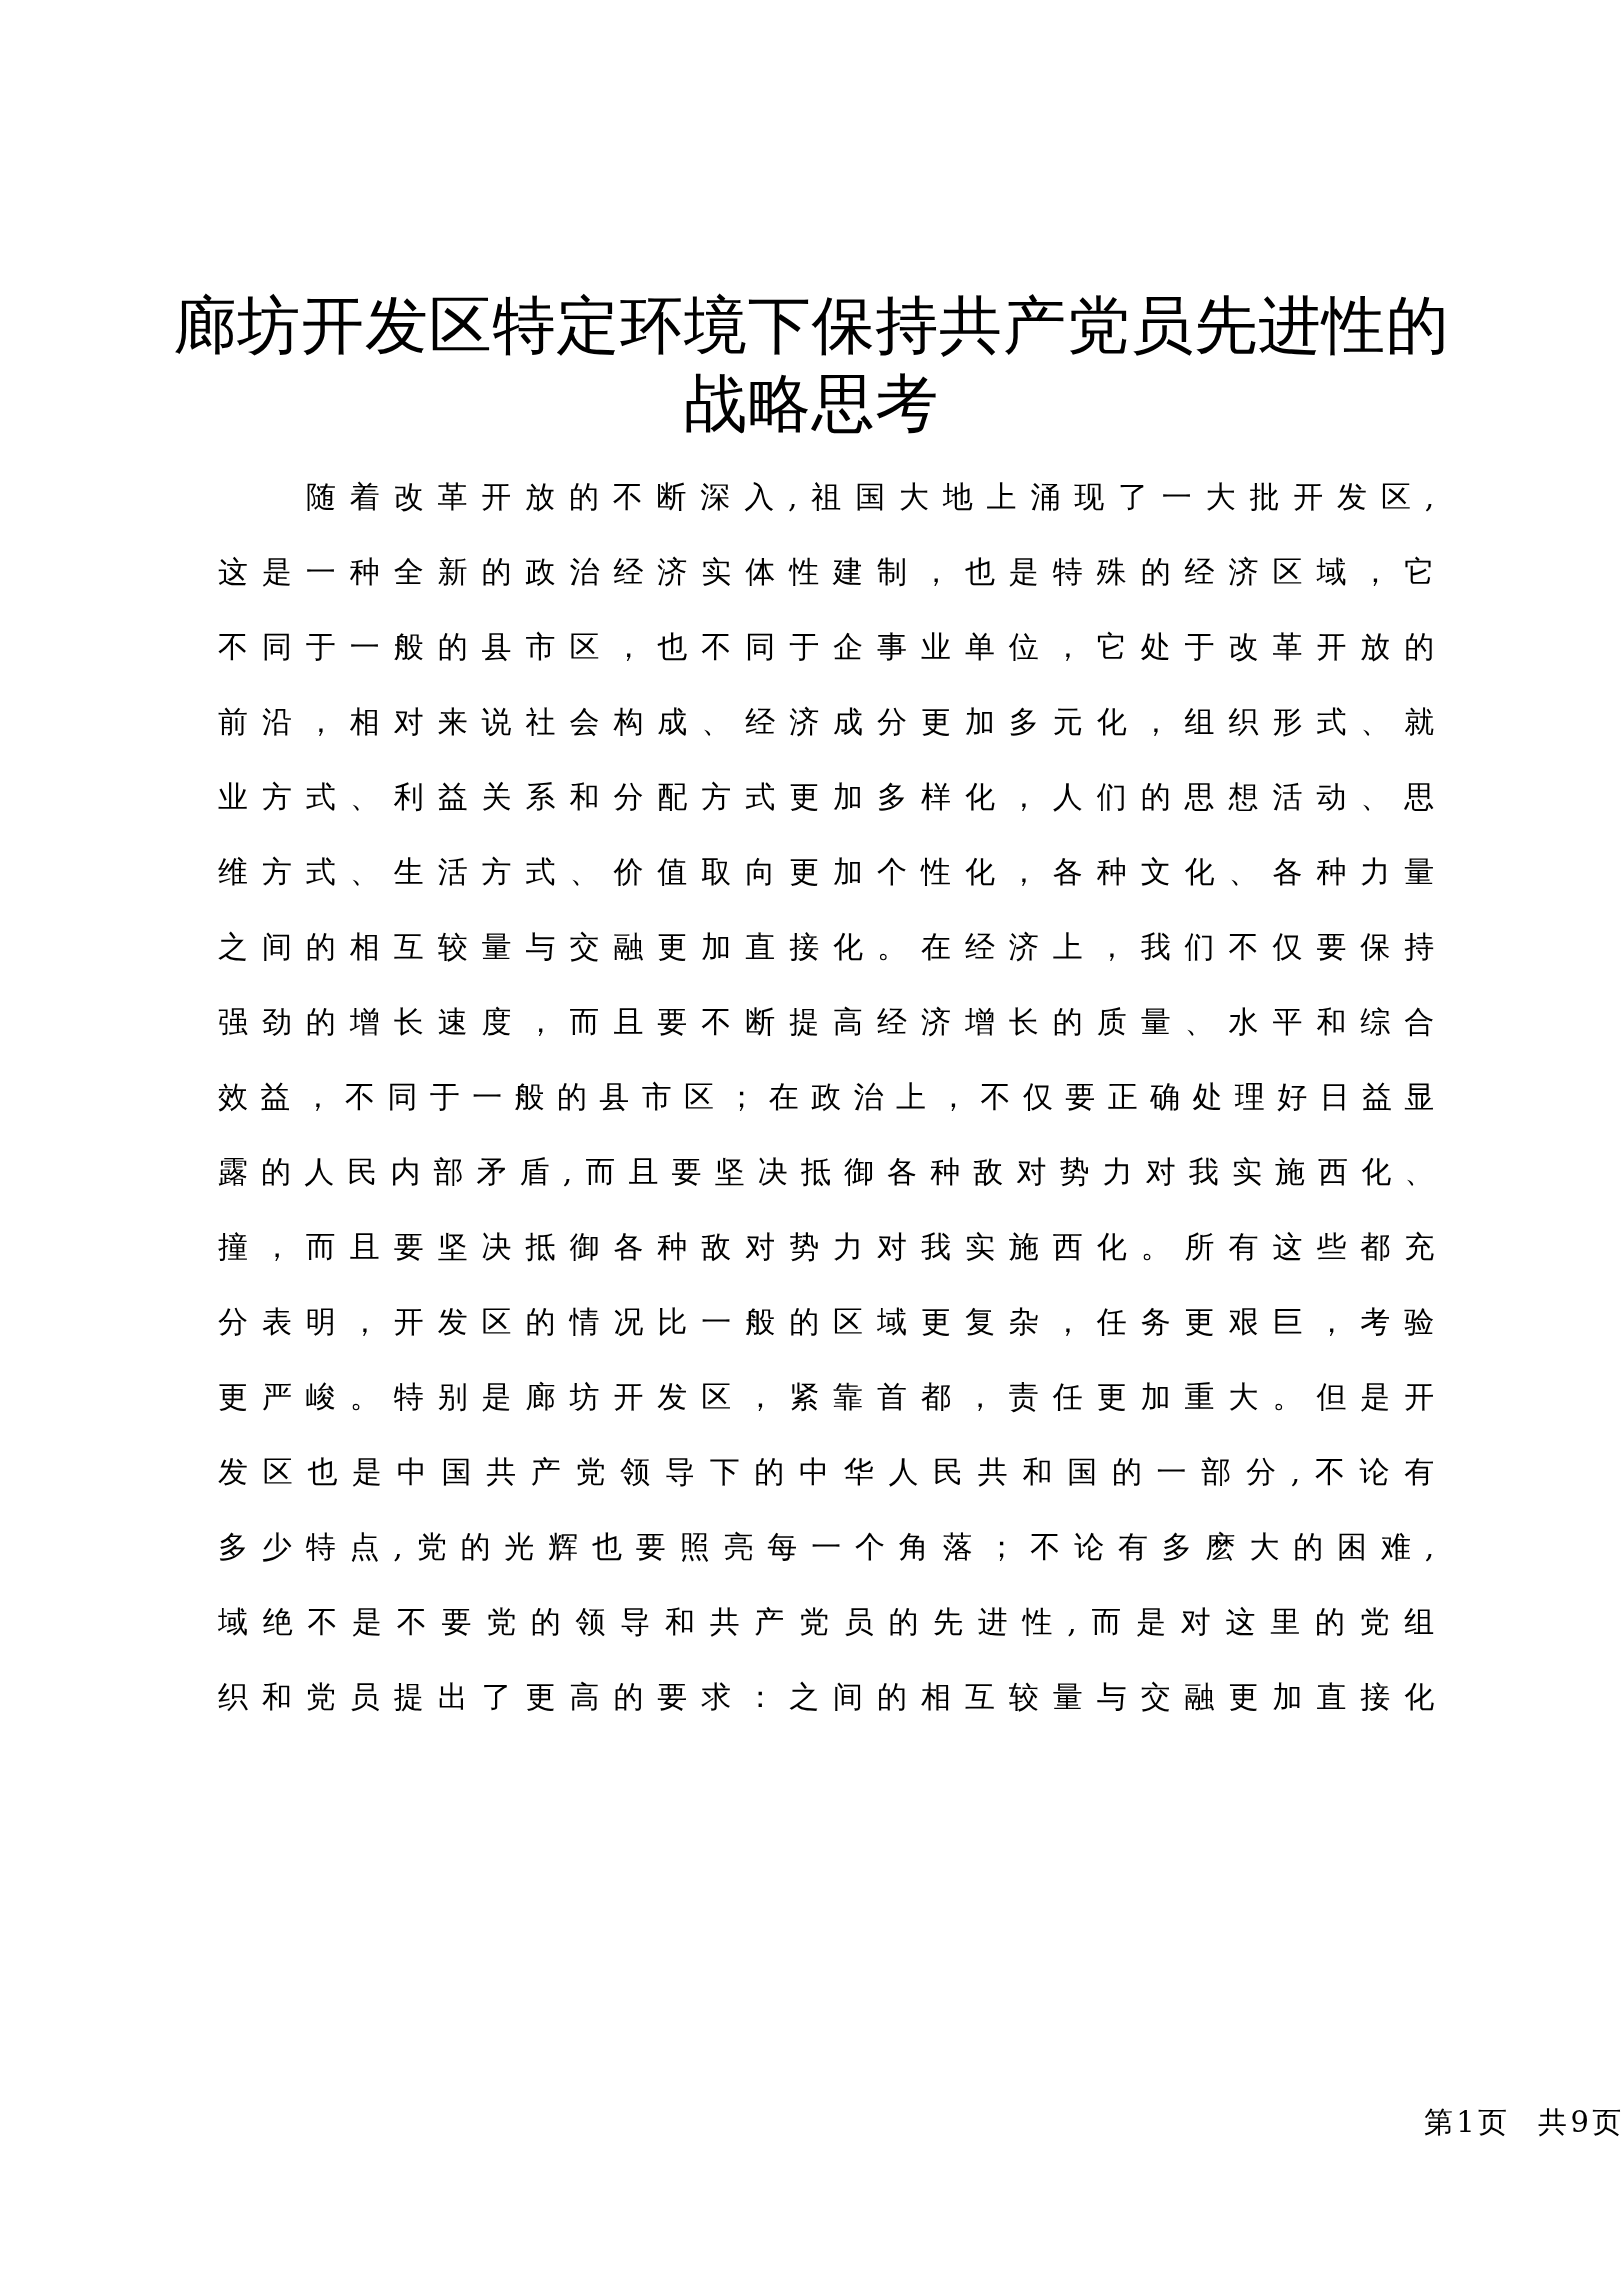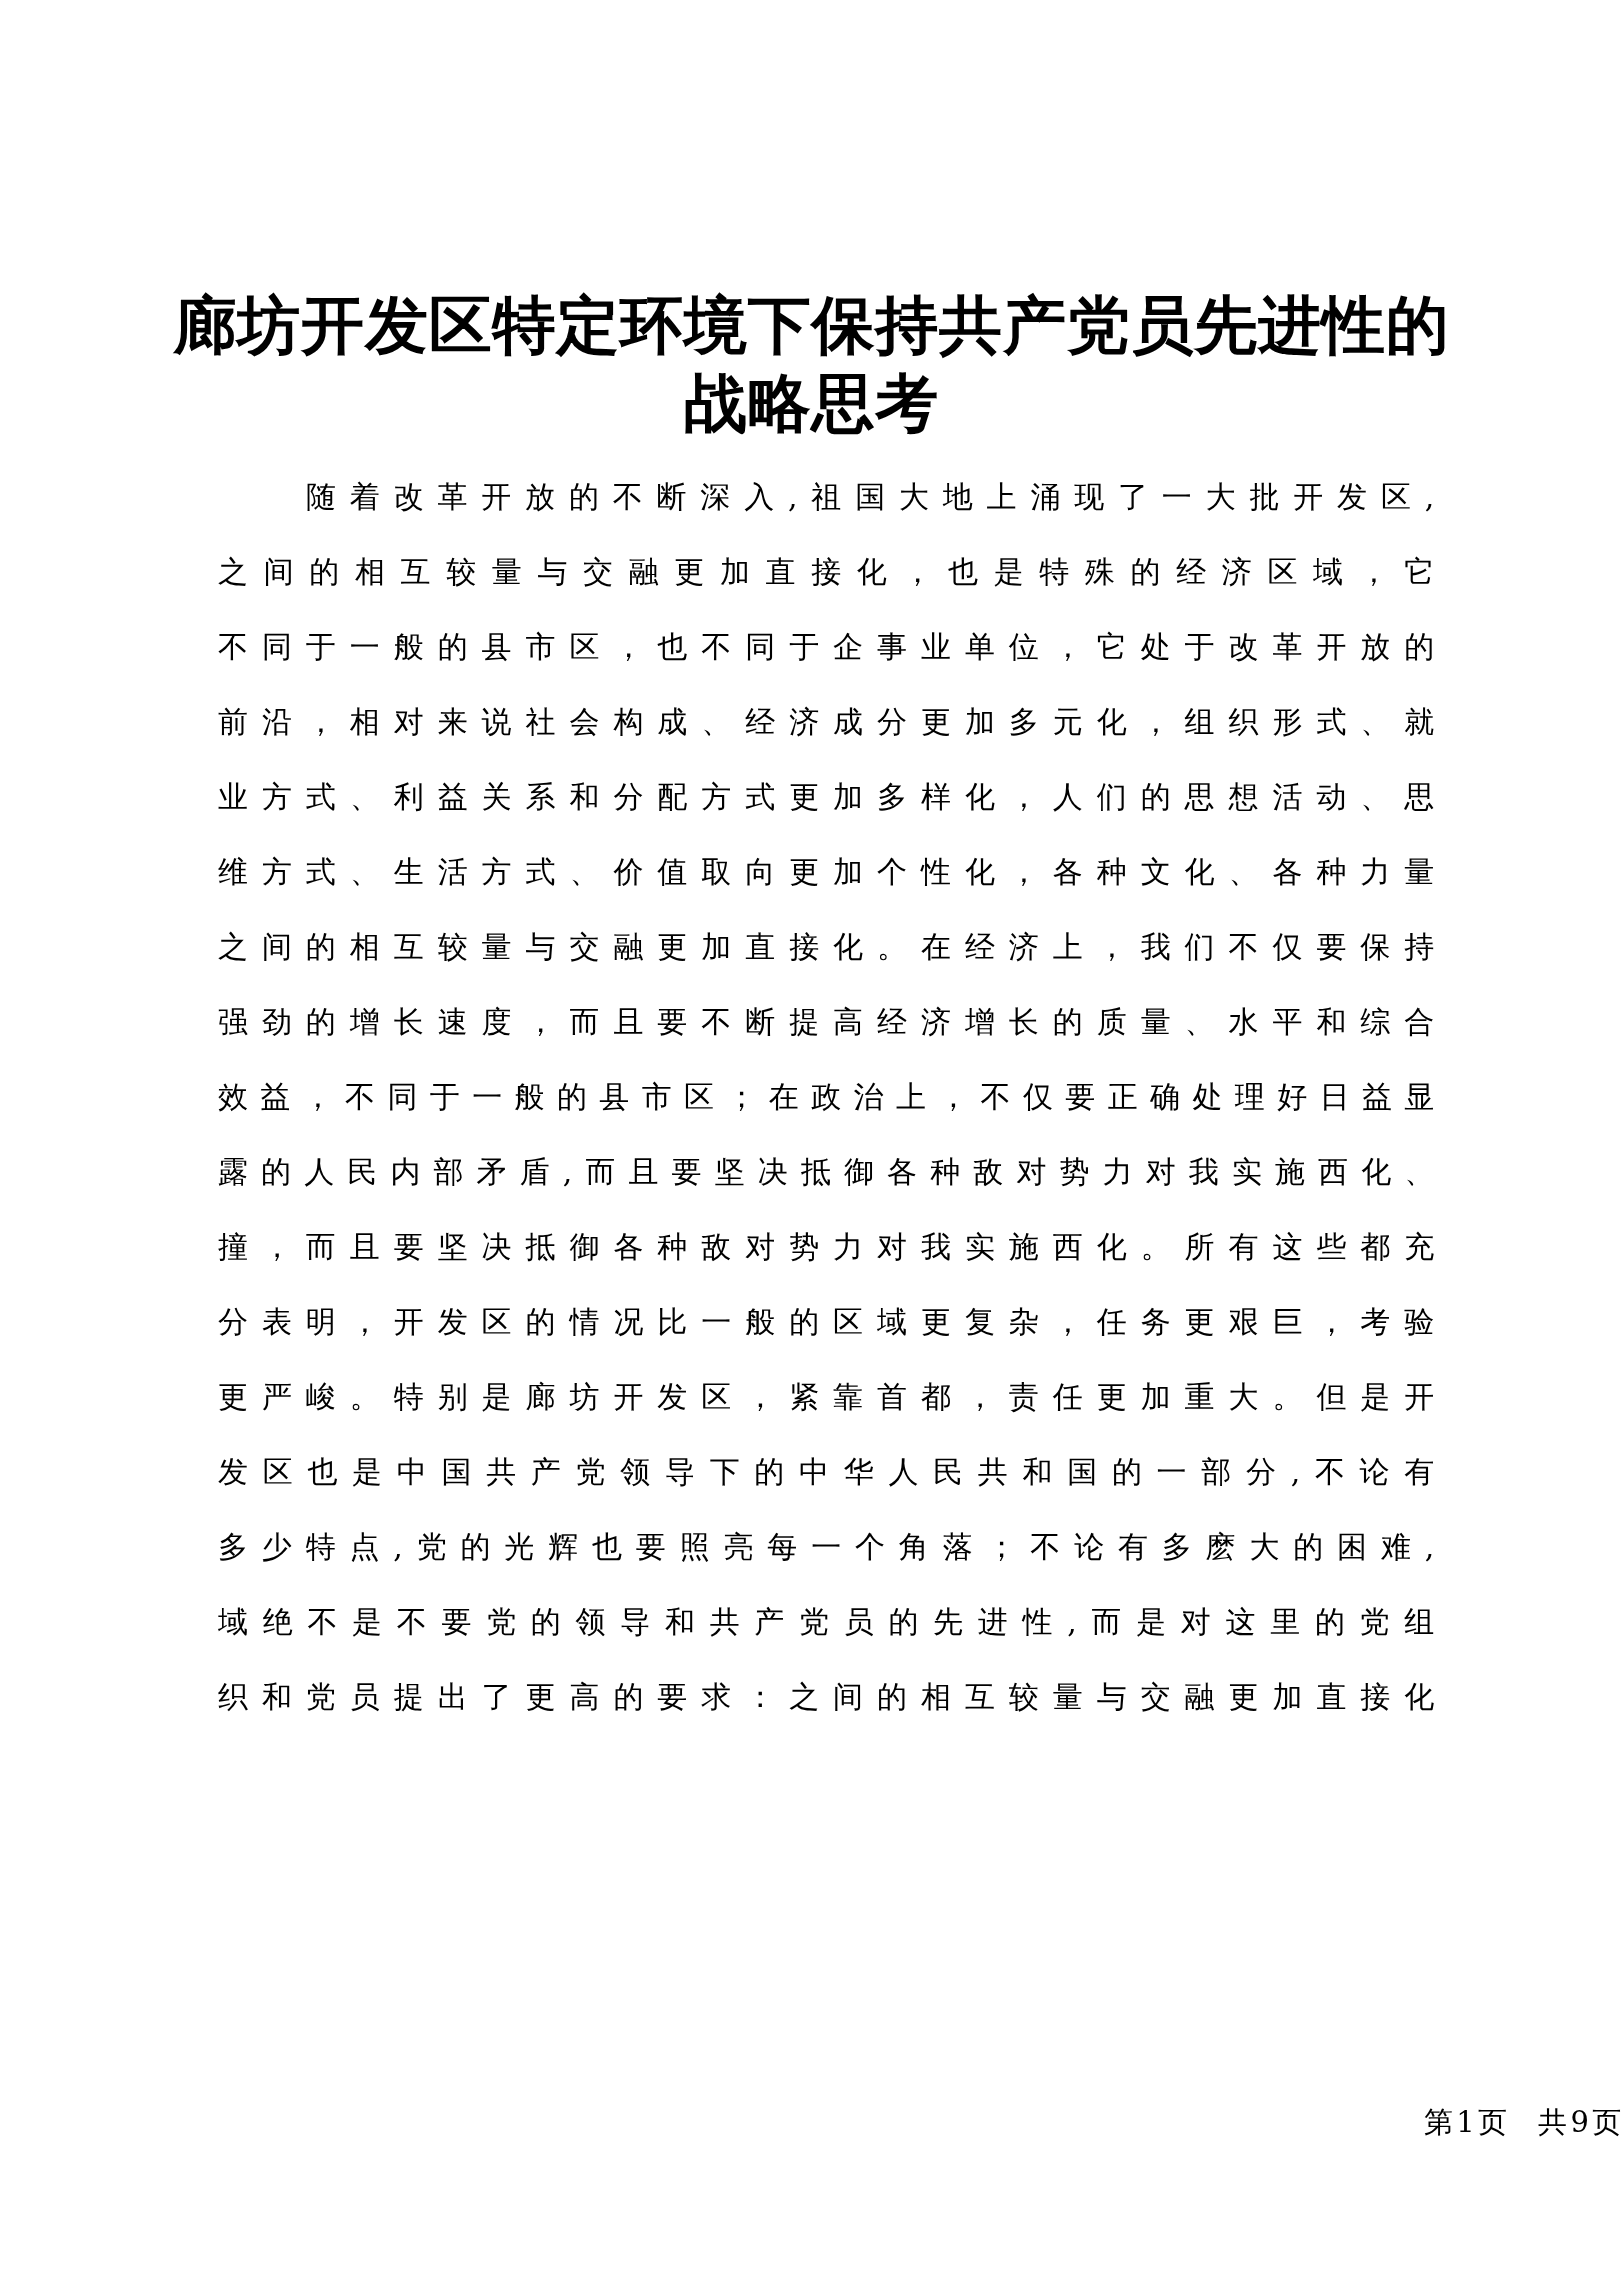--- a/index.html
+++ b/index.html
@@ -1,20 +1,20 @@
 <!DOCTYPE html>
 <html style="font-size:13.5px"><head>
 <meta charset="utf-8">
 <style>
   html, body { margin:0; padding:0; background:#ffffff; }
   body { width:1623px; height:2295px; position:relative; overflow:hidden;
          font-family:"DejaVu Serif","Liberation Serif",serif; color:#000; }
   .page { position:absolute; left:0; top:0; width:1623px; height:2295px; background:#fff; }
   .title { position:absolute; left:169px; width:1285px; top:287px; text-align:center;
-           font-family:"DejaVu Sans","Liberation Sans",sans-serif; font-weight:bold;
+           font-family:"DejaVu Sans","Liberation Sans",sans-serif; font-weight:normal;
            font-size:63px; line-height:78px; letter-spacing:0.8px; }
   .title div { white-space:nowrap; }
   .body-text { position:absolute; left:218px; width:1218px; top:459px; }
   .line { height:75px; line-height:75px; font-size:30px; white-space:nowrap;
           letter-spacing:1.7px; text-align:justify; text-align-last:justify; }
   .line.indent { padding-left:88px; }
   .line.last { text-align-last:justify; }
   .footer { position:absolute; top:2101px; left:0; width:1623px; text-align:right;
             font-size:29px; line-height:42px; font-family:"DejaVu Serif","Liberation Serif",serif; }
   .footer span { margin:0 1.7px; }
@@ -24,21 +24,21 @@
 
 <div class="page">
 
   <div class="title">
     <div>廊坊开发区特定环境下保持共产党员先进性的</div>
     <div>战略思考</div>
   </div>
 
   <div class="body-text">
     <div class="line indent">随着改革开放的不断深入,祖国大地上涌现了一大批开发区,</div>
-    <div class="line">之间的相互较量与交融更加直接化，也是特殊的经济区域，它</div>
+    <div class="line">这是一种全新的政治经济实体性建制，也是特殊的经济区域，它</div>
     <div class="line">不同于一般的县市区，也不同于企事业单位，它处于改革开放的</div>
     <div class="line">前沿，相对来说社会构成、经济成分更加多元化，组织形式、就</div>
     <div class="line">业方式、利益关系和分配方式更加多样化，人们的思想活动、思</div>
     <div class="line">维方式、生活方式、价值取向更加个性化，各种文化、各种力量</div>
     <div class="line">之间的相互较量与交融更加直接化。在经济上，我们不仅要保持</div>
     <div class="line">强劲的增长速度，而且要不断提高经济增长的质量、水平和综合</div>
     <div class="line">效益，不同于一般的县市区；在政治上，不仅要正确处理好日益显</div>
     <div class="line">露的人民内部矛盾,而且要坚决抵御各种敌对势力对我实施西化、</div>
     <div class="line">撞，而且要坚决抵御各种敌对势力对我实施西化。所有这些都充</div>
     <div class="line">分表明，开发区的情况比一般的区域更复杂，任务更艰巨，考验</div>

